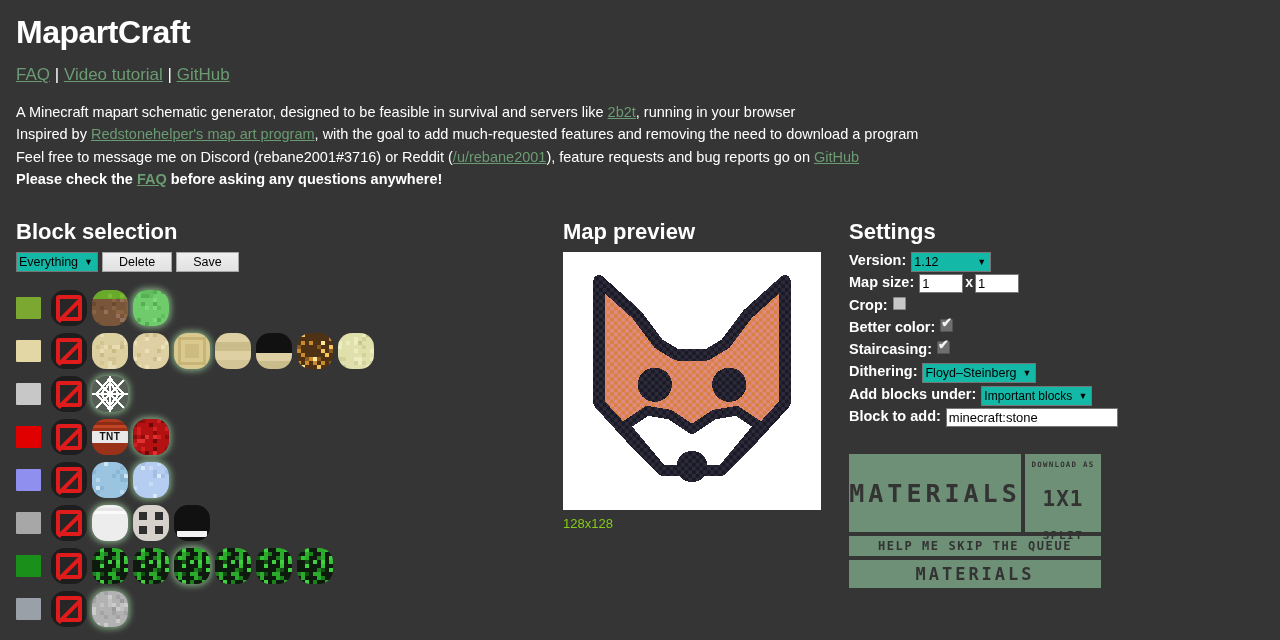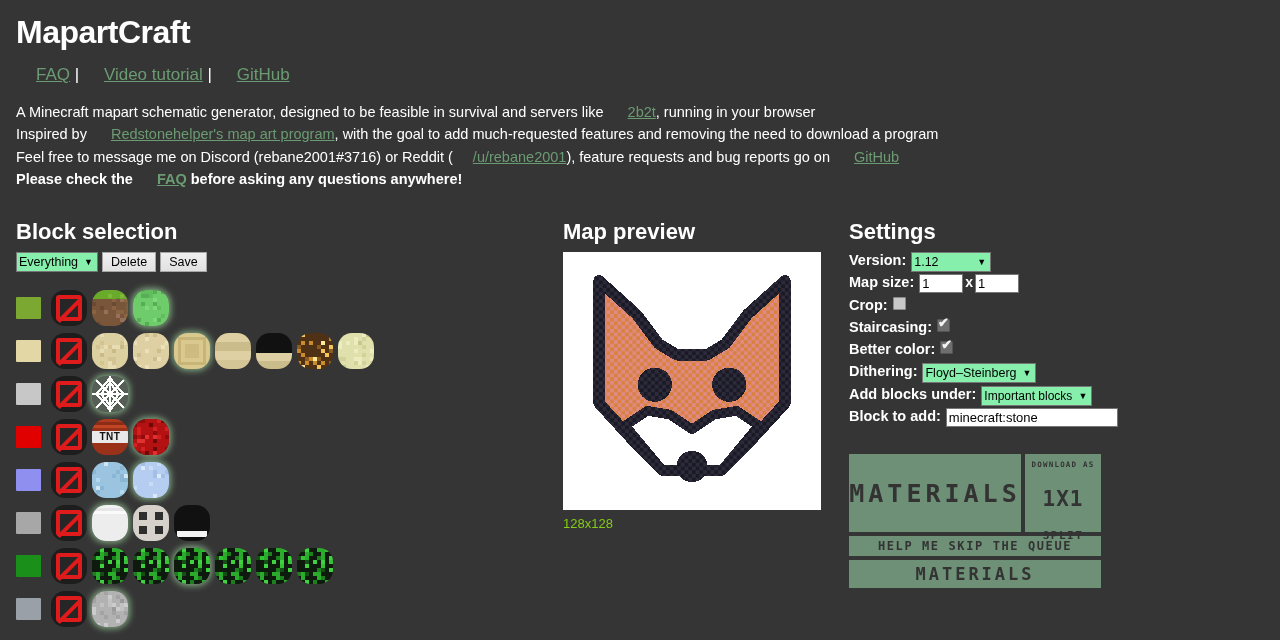--- a/index.html
+++ b/index.html
@@ -11,21 +11,21 @@
     color: #ffffff;
     overflow: hidden;
   }
   #page { position: relative; width: 1280px; height: 564px; padding: 0 16px; }
 
   h1#app-title {
     font-size: 32px; font-weight: bold; letter-spacing: -0.5px;
     margin: 0; padding-top: 12px; line-height: 40px; color: #fff;
   }
   .links-row { margin-top: 12px; font-size: 17px; line-height: 22px; }
-  a, .lnk { color: #6b9b72; text-decoration: underline; cursor: pointer; margin-left: 20px; }
+  a, .lnk { color: #6b9b72; text-decoration: underline; cursor: pointer; }
   .sep { color: #ffffff; text-decoration: none; }
 
   .blurb { margin-top: 15px; font-size: 14.5px; line-height: 22.3px; color: #fff; }
   .blurb .bold { font-weight: bold; }
 
   
   .columns { position: absolute; top: 218px; left: 0; width: 1280px; }
   .col { position: absolute; top: 0; }
   #col-blocks { left: 16px; width: 530px; }
   #col-preview { left: 563px; width: 270px; }
@@ -42,31 +42,31 @@
     font-family: "Liberation Sans", sans-serif;
     font-size: 12.5px;
     color: #000;
     border: 1px solid #767676;
     background: #fff;
     height: 20px;
     padding: 0 2px;
   }
   select.native {
     -webkit-appearance: none; appearance: none;
-    background: #86efac; padding-right: 18px; position: relative;
+    background: #14b8a6; padding-right: 18px; position: relative;
   }
   .select-wrap { position: relative; display: inline-block; height: 20px; }
   .select-wrap .arrow {
     position: absolute; right: 5px; top: 50%; transform: translateY(-50%);
     font-size: 9px; color: #000; pointer-events: none; line-height: 1;
   }
   button.native {
     background: linear-gradient(#f0f0f0, #e1e1e1);
     border: 1px solid #a6a6a6;
-    padding: 0 8px;
+    padding: 0 16px;
     cursor: pointer;
   }
 
   
   .block-rows { margin-top: 14px; }
   .block-row { display: flex; align-items: center; height: 43px; gap: 5px; }
   .swatch {
     width: 25px; height: 22px; margin-right: 5px; flex: none;
     border-radius: 1px;
   }
@@ -316,27 +316,27 @@
           <span class="mapsize-x">x</span>
           <input class="txt" style="width: 44px;" id="mapsize-h" value="1">
         </div>
 
         <div class="srow">
           <span class="lbl">Crop:</span>
           <span class="chk" id="chk-crop"></span>
         </div>
 
         <div class="srow">
+          <span class="lbl">Better color:</span>
+          <span class="chk on" id="chk-better"></span>
+        </div>
+
+        <div class="srow">
           <span class="lbl">Staircasing:</span>
           <span class="chk on" id="chk-stair"></span>
-        </div>
-
-        <div class="srow">
-          <span class="lbl">Better color:</span>
-          <span class="chk on" id="chk-better"></span>
         </div>
 
         <div class="srow">
           <span class="lbl">Dithering:</span>
           <span class="select-wrap">
             <select class="native" id="dither-select"><option>Floyd–Steinberg</option></select>
             <span class="arrow">▼</span>
           </span>
         </div>
 

